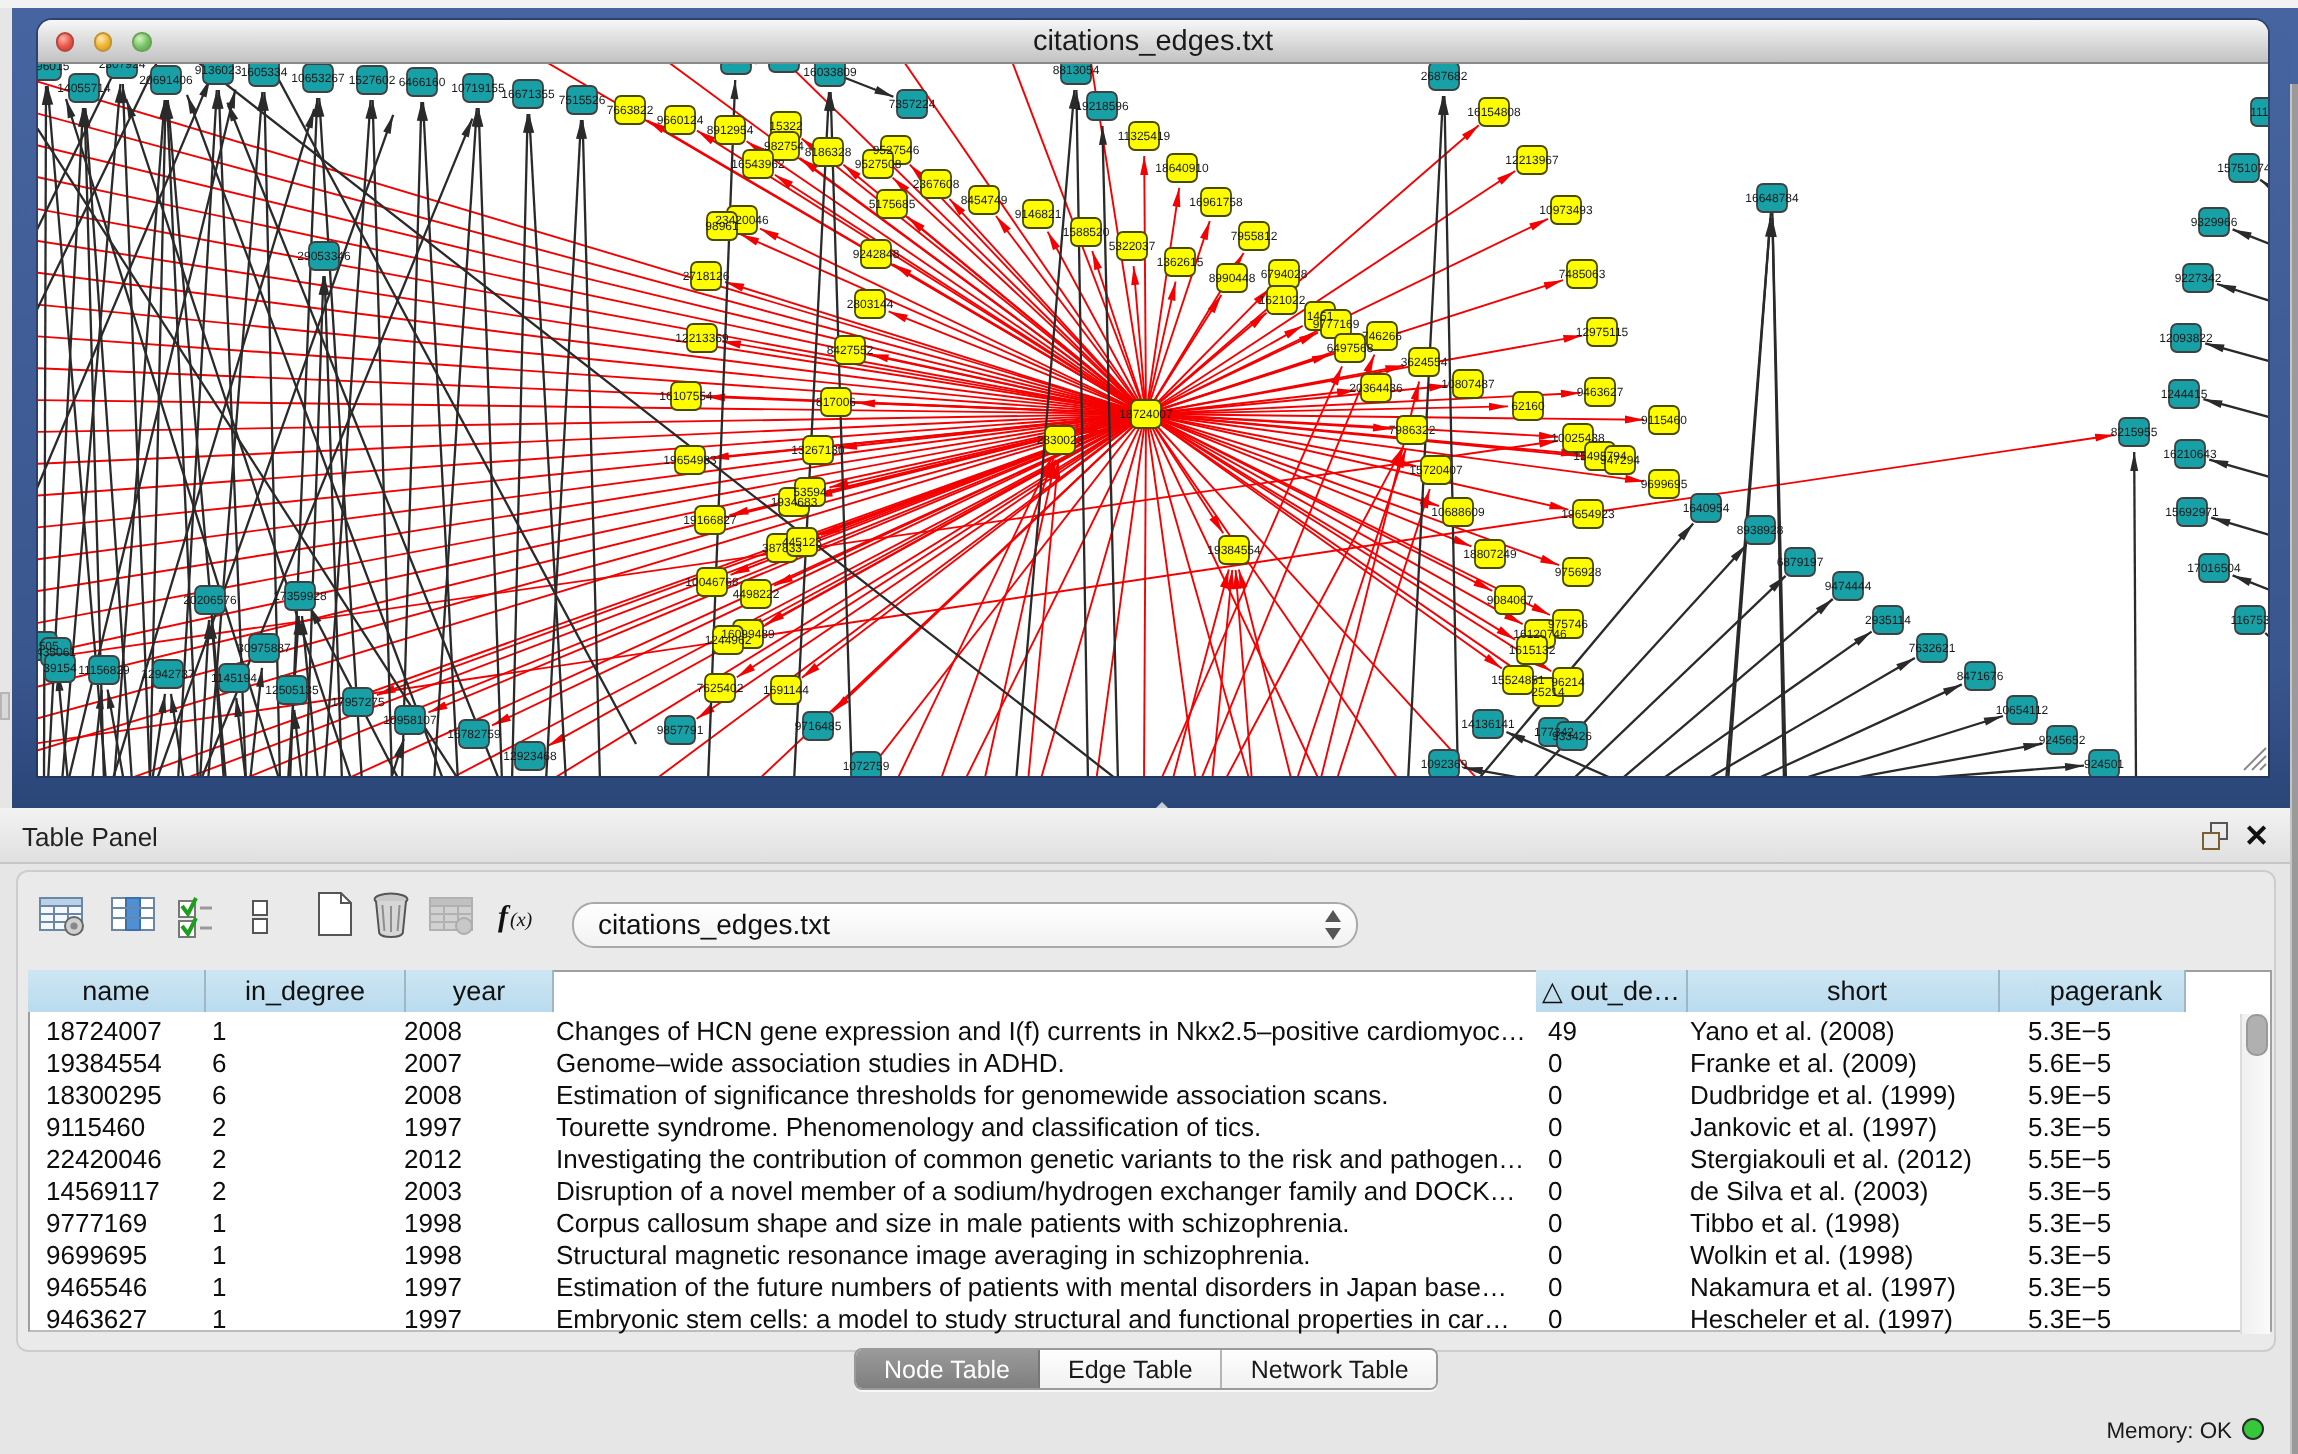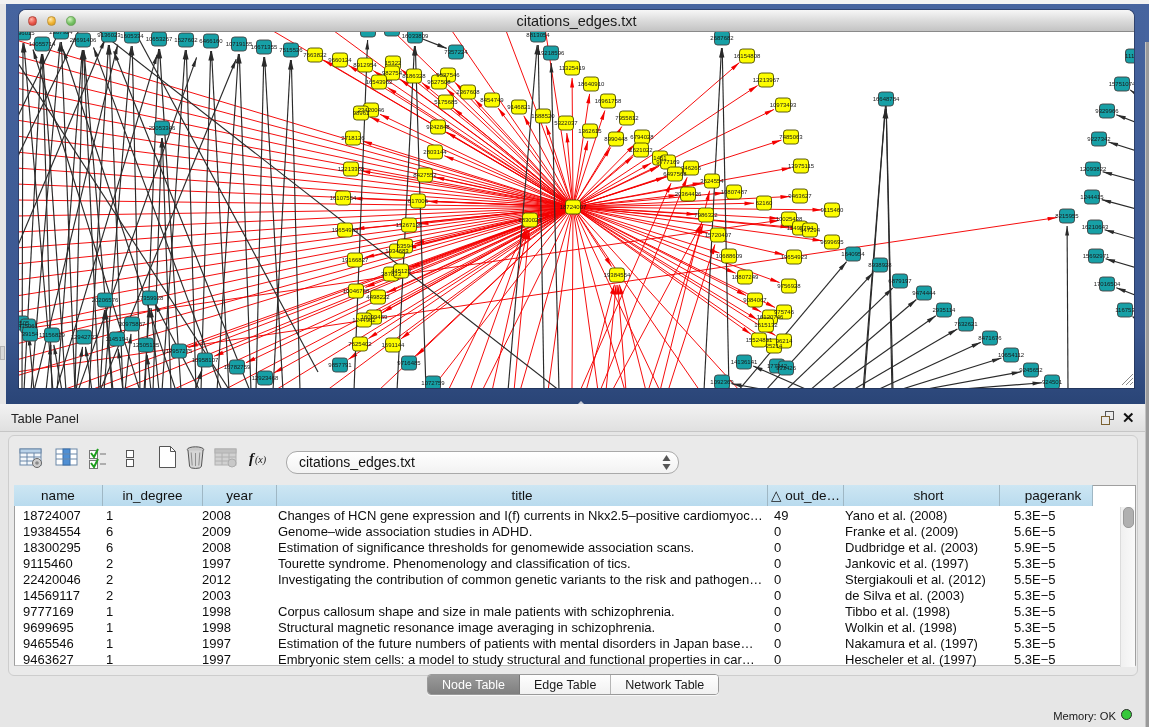--- a/index.html
+++ b/index.html
@@ -841,49 +841,48 @@
   <div id="dropdown">citations_edges.txt
      <svg style="position:absolute;right:7px;top:3px;" width="9" height="16">
           <polygon points="4.5,0 8.5,6 0.5,6" fill="#555"></polygon>
           <polygon points="4.5,15 8.5,9 0.5,9" fill="#555"></polygon>
         </svg>
   </div>
   <div id="tablewrap"></div>
   <div class="hcell" style="left:14px;top:81px;width:89px;">name</div>
   <div class="hcell" style="left:103px;top:81px;width:100px;">in_degree</div>
   <div class="hcell" style="left:203px;top:81px;width:74px;">year</div>
-  <div class="hcell" style="left:277px;top:81px;width:491px;">title</div>
   <div class="hcell" style="left:768px;top:81px;width:76px;">△ out_de…</div>
   <div class="hcell" style="left:844px;top:81px;width:156px;text-indent:14px;">short</div>
   <div class="hcell" style="left:1000px;top:81px;width:93px;text-indent:14px;">pagerank</div>
 <div class="row" style="top:104px;">
 <span style="left:23px;">18724007</span>
         <span style="left:106px;">1</span>
         <span style="left:202px;">2008</span>
         <span style="left:278px;">Changes of HCN gene expression and I(f) currents in Nkx2.5–positive cardiomyoc…</span>
         <span style="left:774px;">49</span>
         <span class="ctr" style="left:845px;width:122px;">Yano et al. (2008)</span>
         <span style="left:1014px;">5.3E−5</span>
 </div>
 <div class="row" style="top:120px;">
 <span style="left:23px;">19384554</span>
         <span style="left:106px;">6</span>
-        <span style="left:202px;">2009</span>
+        <span style="left:202px;">2007</span>
         <span style="left:278px;">Genome–wide association studies in ADHD.</span>
         <span style="left:774px;">0</span>
         <span class="ctr" style="left:845px;width:122px;">Franke et al. (2009)</span>
         <span style="left:1014px;">5.6E−5</span>
 </div>
 <div class="row" style="top:136px;">
 <span style="left:23px;text-align:right;">18300295</span>
         <span style="left:106px;">6</span>
         <span style="left:202px;">2008</span>
         <span style="left:278px;">Estimation of significance thresholds for genomewide association scans.</span>
         <span style="left:774px;">0</span>
-        <span class="ctr" style="left:845px;width:122px;">Dudbridge et al. (2003)</span>
+        <span class="ctr" style="left:845px;width:122px;">Dudbridge et al. (1999)</span>
         <span style="left:1014px;">5.9E−5</span>
 </div>
 <div class="row" style="top:152px;">
 <span style="left:23px;">9115460</span>
         <span style="left:106px;">2</span>
         <span style="left:202px;">1997</span>
         <span style="left:278px;">Tourette syndrome. Phenomenology and classification of tics.</span>
         <span style="left:774px;">0</span>
         <span class="ctr" style="left:845px;width:122px;">Jankovic et al. (1997)</span>
         <span style="left:1014px;">5.3E−5</span>
@@ -894,20 +893,21 @@
         <span style="left:202px;">2012</span>
         <span style="left:278px;">Investigating the contribution of common genetic variants to the risk and pathogen…</span>
         <span style="left:774px;">0</span>
         <span class="ctr" style="left:845px;width:122px;">Stergiakouli et al. (2012)</span>
         <span style="left:1014px;text-align:center;">5.5E−5</span>
 </div>
 <div class="row" style="top:184px;">
 <span style="left:23px;">14569117</span>
         <span style="left:106px;">2</span>
         <span style="left:202px;">2003</span>
+        <span style="left:278px;">Disruption of a novel member of a sodium/hydrogen exchanger family and DOCK…</span>
         <span style="left:774px;">0</span>
         <span class="ctr" style="left:845px;width:122px;">de Silva et al. (2003)</span>
         <span style="left:1014px;">5.3E−5</span>
 </div>
 <div class="row" style="top:200px;">
 <span style="left:23px;">9777169</span>
         <span style="left:106px;">1</span>
         <span style="left:202px;">1998</span>
         <span style="left:278px;">Corpus callosum shape and size in male patients with schizophrenia.</span>
         <span style="left:774px;">0</span>

